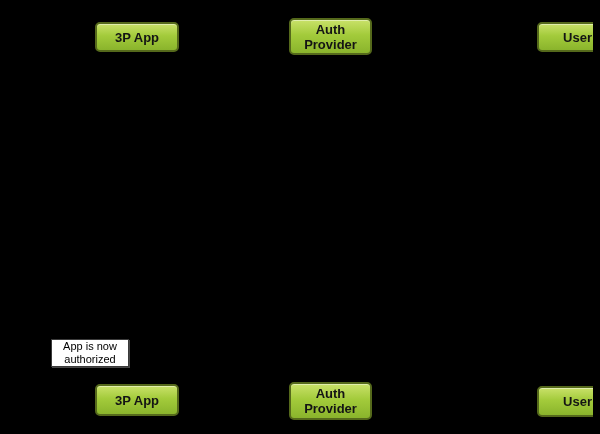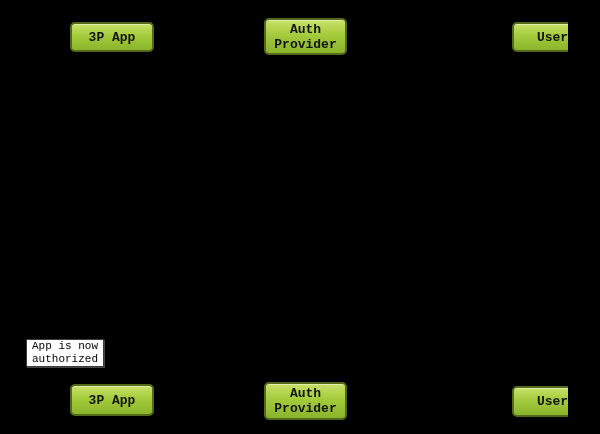--- a/index.html
+++ b/index.html
@@ -6,21 +6,22 @@
     margin: 0;
     padding: 0;
     background: var(--background, #000);
   }
   .stage {
     position: relative;
     width: 568px;
     height: 434px;
     background: var(--background, #000);
     overflow: hidden;
-    font-family: Liberation Mono, monospace;
+    font-family: Liberation Sans, sans-serif;
+    margin-left: 25px;
   }
   .actor {
     position: absolute;
     box-sizing: border-box;
     display: flex;
     align-items: center;
     justify-content: center;
     text-align: center;
     border: 2px solid var(--actor-border, #55691b);
     border-radius: 5px;

